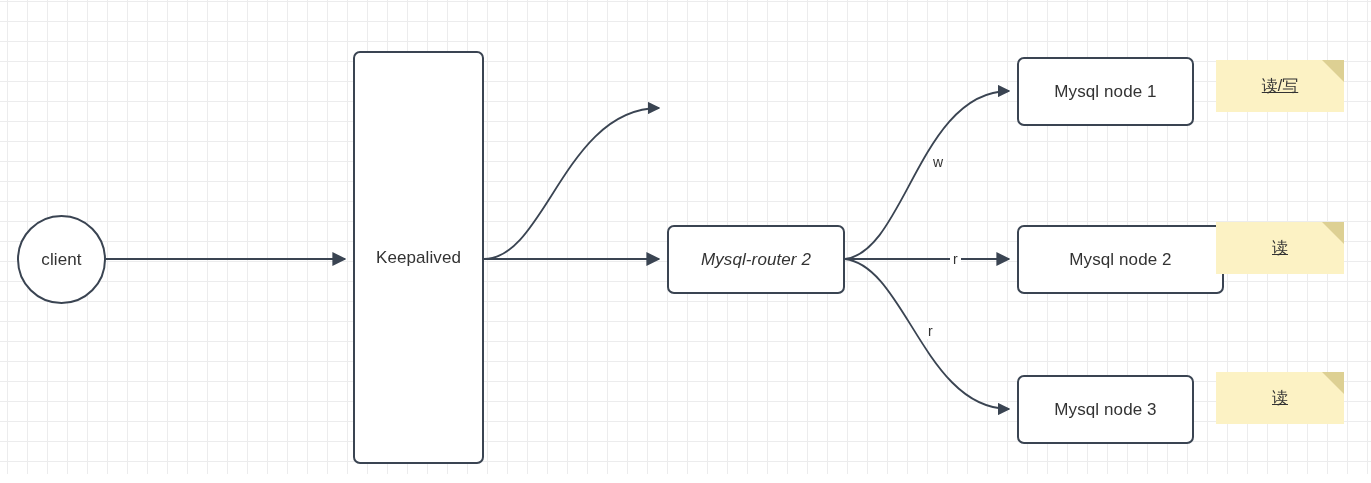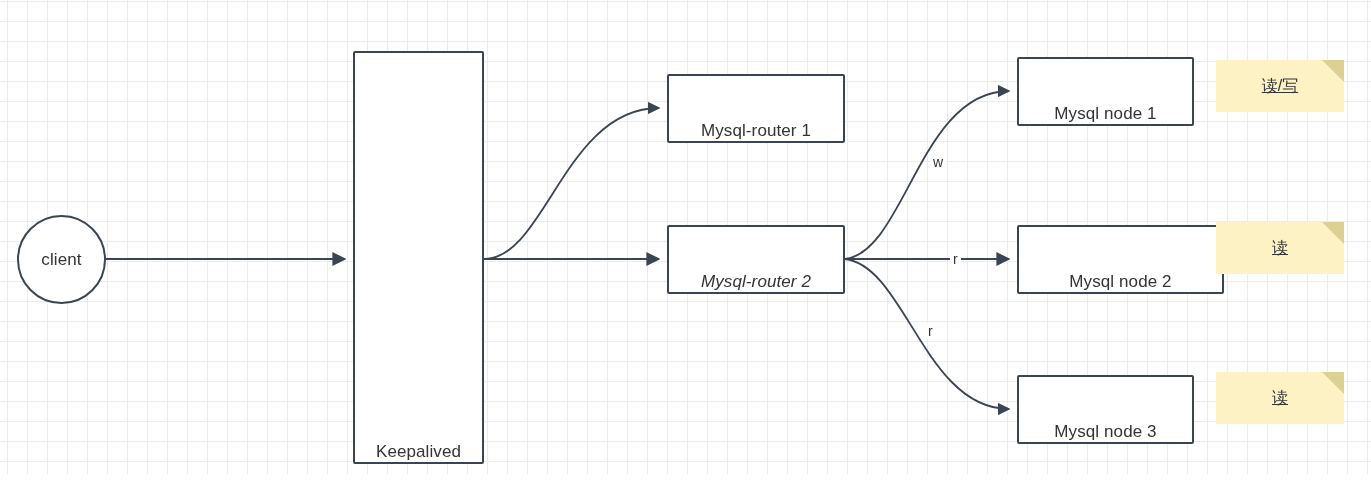--- a/index.html
+++ b/index.html
@@ -49,21 +49,21 @@
     background: #ffffff;
     border: 2px solid #3a4452;
     display: flex;
     align-items: center;
     justify-content: center;
     color: #333333;
     font-size: 17px;
     letter-spacing: 0.1px;
     white-space: nowrap;
   }
-  .node.rect { border-radius: 2px; align-items: flex-end; }
+  .node.rect { border-radius: 7px; }
   .node.circle { border-radius: 50%; border-width: 2px; }
   .node-label { pointer-events: none; }
 
   
   .note {
     position: absolute;
     box-sizing: border-box;
     background: #fcf2c4;
     display: flex;
     align-items: center;
@@ -123,23 +123,20 @@
   </svg>
 
   <div class="node rect" style="left:353px; top:51px; width:131px; height:413px;">
     <span class="node-label">Keepalived</span>
   </div>
 
   <div class="node circle" style="left:17px; top:215px; width:89px; height:89px;">
     <span class="node-label">client</span>
   </div>
 
-  <div class="node rect" style="left:667px; top:74px; width:178px; height:69px;">
-    <span class="node-label">Mysql-router 1</span>
-  </div>
 
   <div class="node rect" style="left:667px; top:225px; width:178px; height:69px;font-style:italic;">
     <span class="node-label">Mysql-router 2</span>
   </div>
 
   <div class="node rect" style="left:1017px; top:57px; width:177px; height:69px;">
     <span class="node-label">Mysql node 1</span>
   </div>
 
   <div class="node rect" style="left:1017px; top:225px; width:207px; height:69px;">

